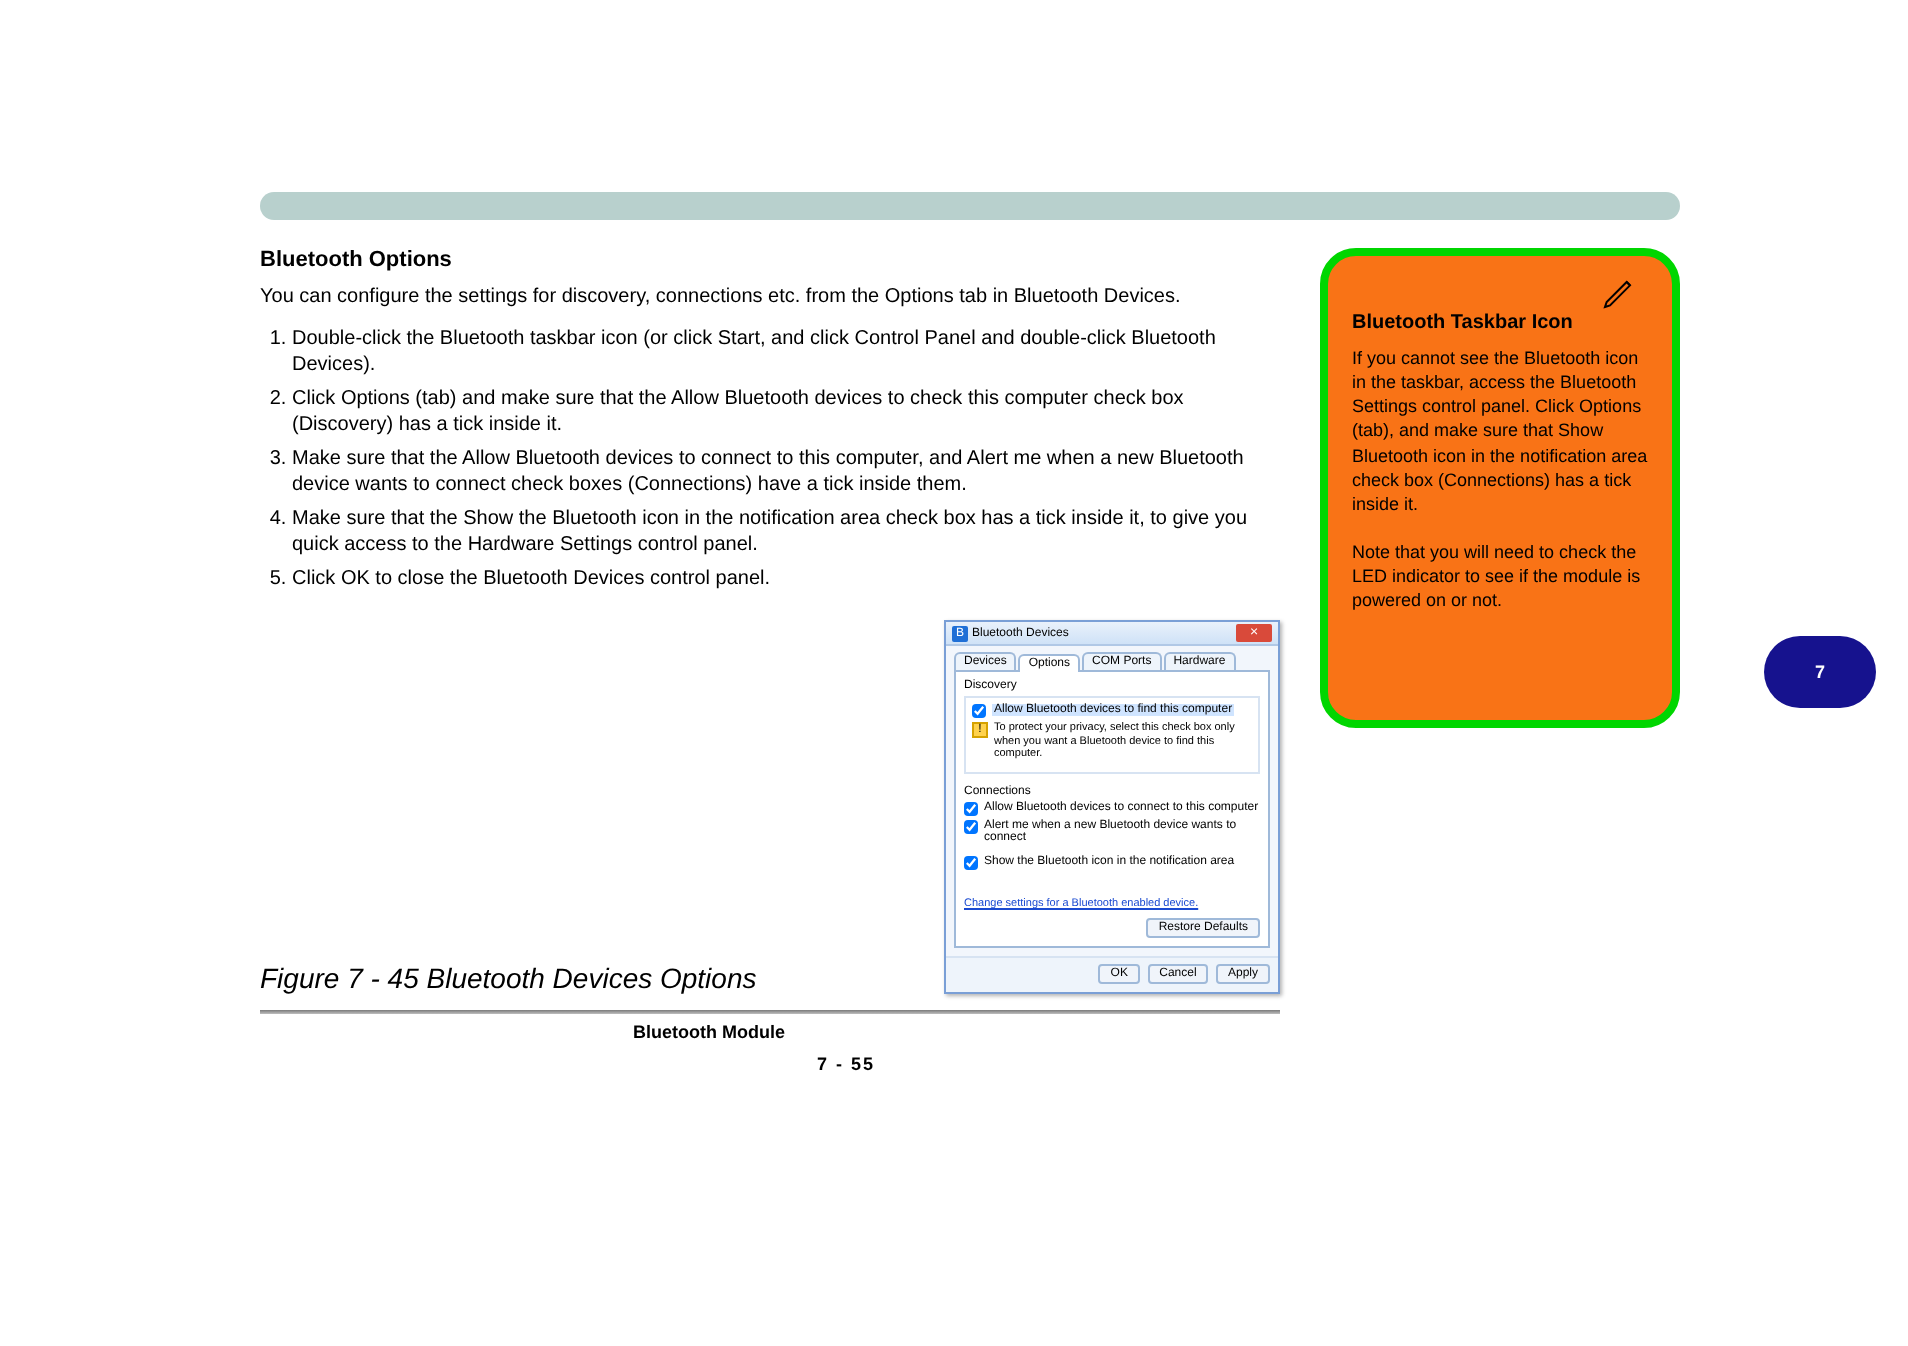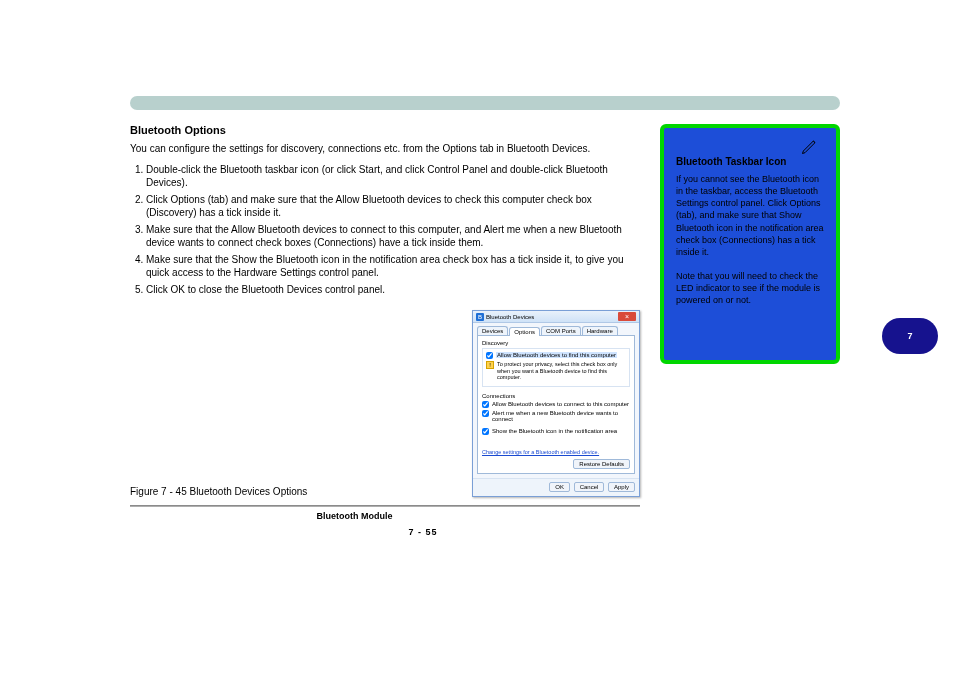--- a/index.html
+++ b/index.html
@@ -34,29 +34,29 @@
     color: #000;
   }
   .left-col h3 {
     font-size: 11px;
     font-weight: bold;
     margin: 0 0 6px 0;
   }
   .left-col p { margin: 0 0 8px 0; line-height: 1.3; }
   .left-col ol { margin: 0; padding-left: 16px; }
   .left-col ol li { margin-bottom: 4px; line-height: 1.3; }
-  .img-caption { font-size: 10px; margin-top: 2px; }
+  .img-caption { font-style: italic; font-size: 14px; margin-top: 2px; }
 
   
   .note-box {
     width: 180px;
     height: 240px;
-    background: #1d4ed8;
+    background: #f97316;
     border: 4px solid #00d600;
-    border-radius: 6px;
+    border-radius: 18px;
     padding: 10px 12px;
     font-size: 9px;
     color: #000;
     position: relative;
   }
   .pen-icon { position: absolute; top: 8px; right: 16px; }
   .note-box h4 { margin: 18px 0 6px 0; font-size: 10px; font-weight: bold; }
   .note-box p { margin: 0; line-height: 1.35; }
 
   

